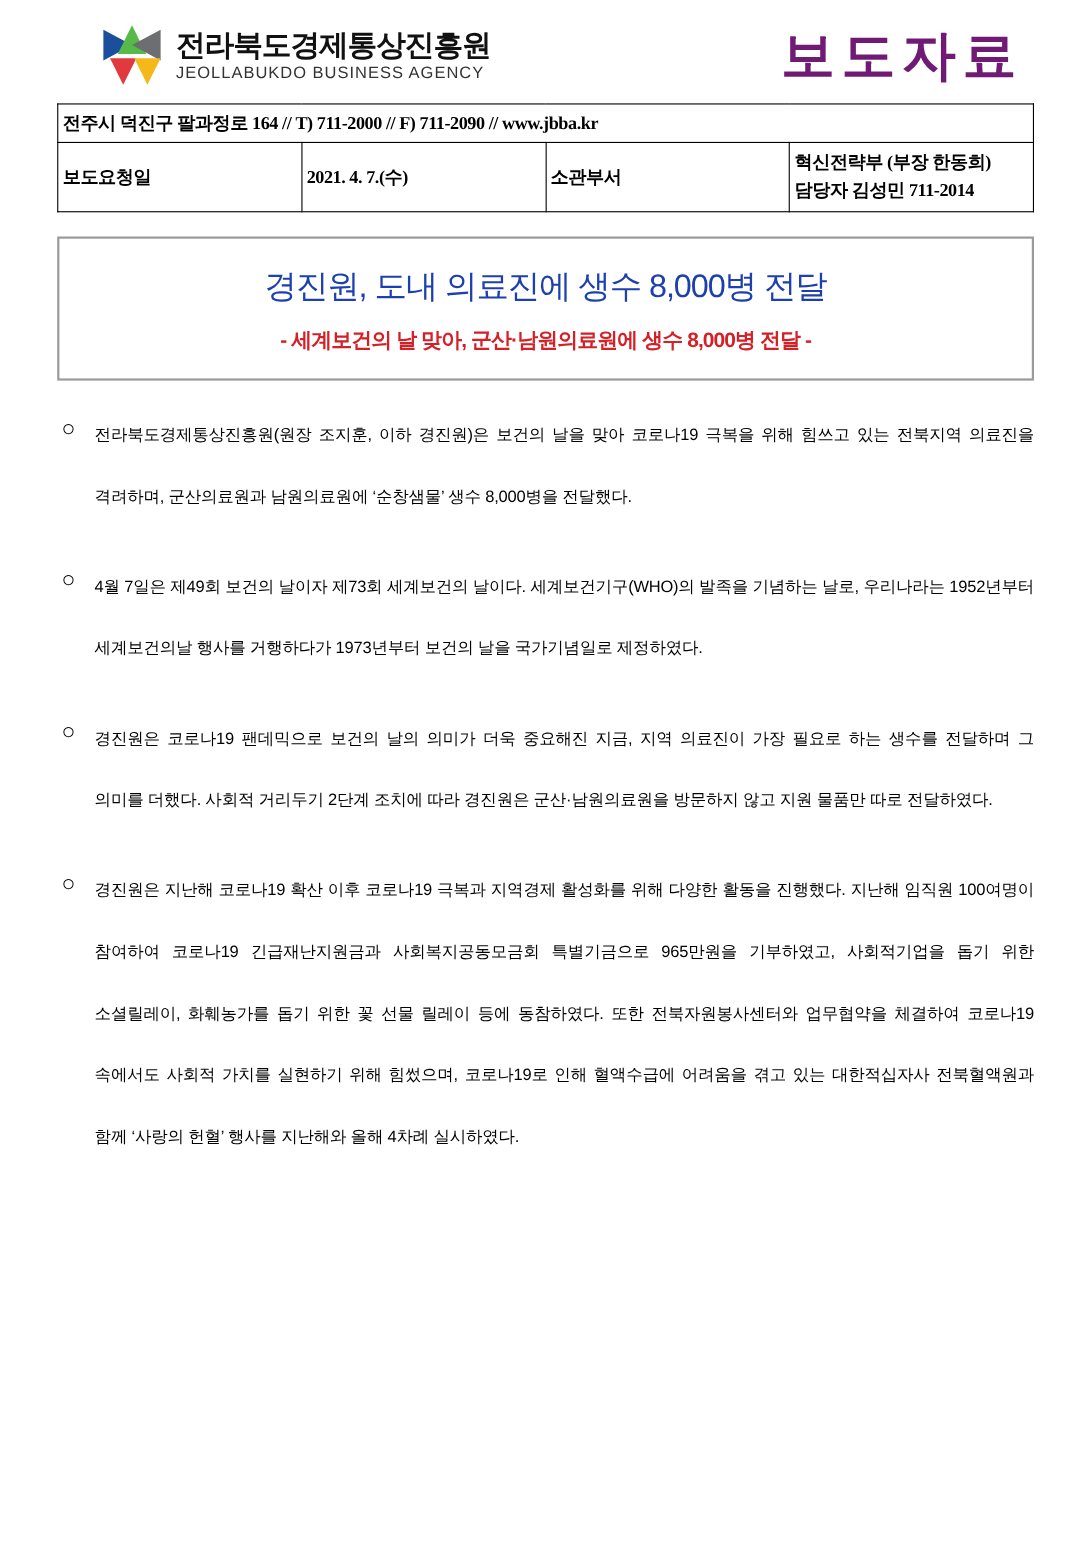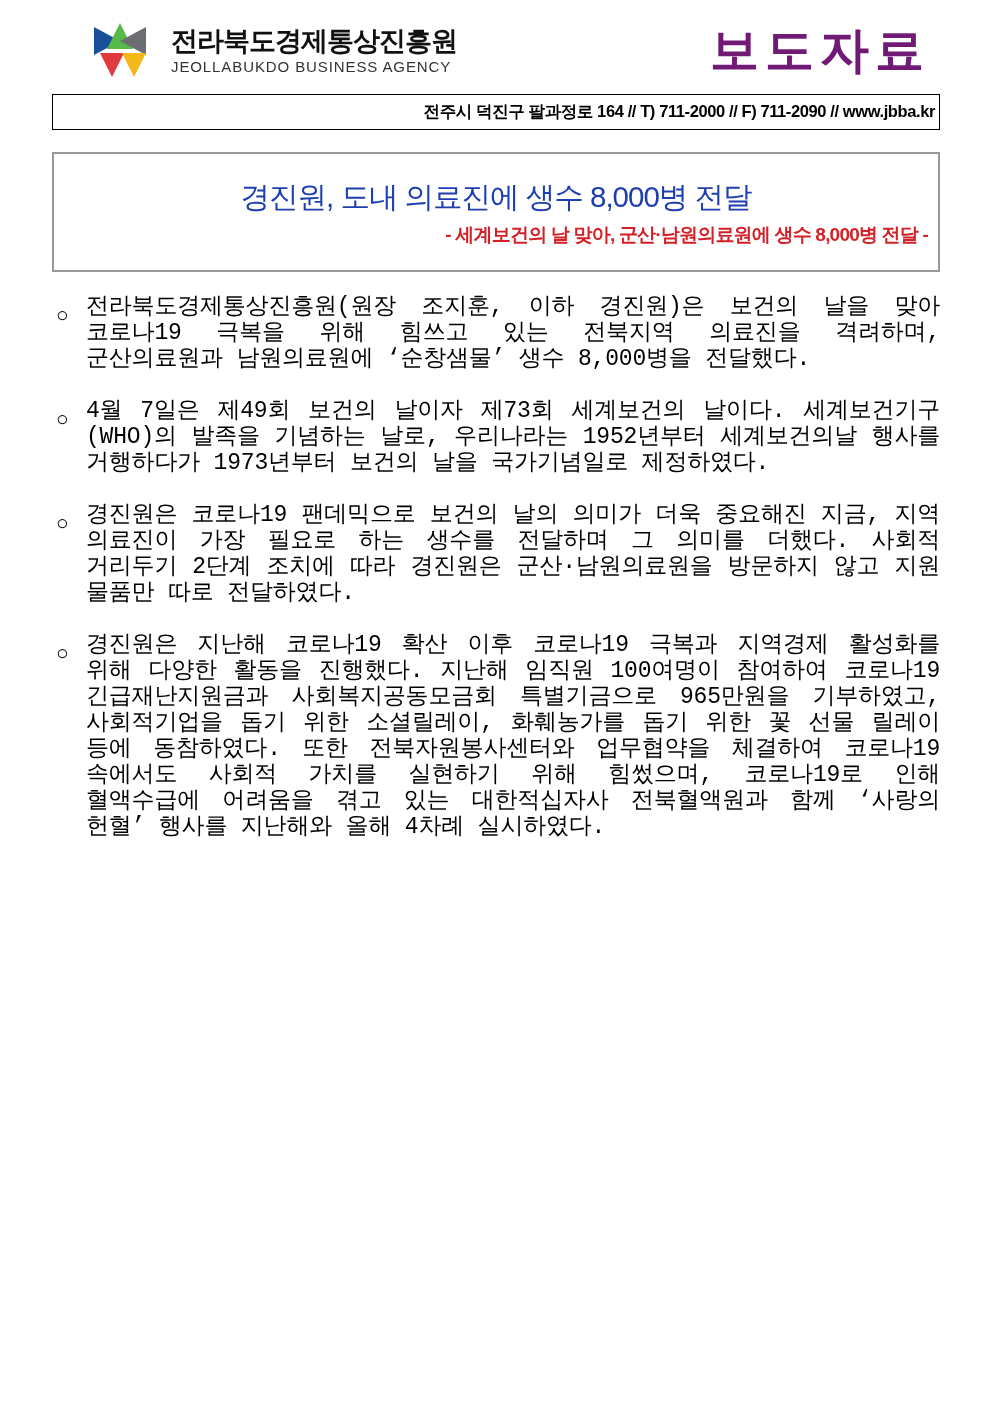--- a/index.html
+++ b/index.html
@@ -27,21 +27,21 @@
     display: flex;
     align-items: center;
     justify-content: space-between;
     height: 86px;
     padding: 0 10px 0 42px;
     box-sizing: border-box;
   }
   .brand {
     display: flex;
     align-items: center;
-    gap: 21px;
+    gap: 10px;
   }
   .logo-mark {
     width: 56px;
     height: 56px;
     position: relative;
     flex: 0 0 auto;
   }
   .logo-mark .sq {
     position: absolute;
     width: 0;
@@ -104,22 +104,22 @@
 
   
   table.info {
     width: 100%;
     border-collapse: collapse;
     table-layout: fixed;
   }
   table.info td {
     border: 1px solid #000000;
     padding: 6px 4px;
-    text-align: right;
-    font-family: Liberation Sans, sans-serif;
+    text-align: left;
+    font-family: Liberation Serif, serif;
     font-size: 16.5px;
     font-weight: bold;
     letter-spacing: -0.4px;
   }
   td.addr {
     padding: 9px 4px;
     font-size: 17px;
   }
   td.label {
     width: 118px;
@@ -151,22 +151,21 @@
     font-size: 29.5px;
     color: #1d3faf;
     letter-spacing: -1px;
   }
   .title-sub {
     font-family: "Liberation Sans", sans-serif;
     font-weight: bold;
     font-size: 19px;
     color: #d42027;
     letter-spacing: -0.8px;
-    margin-top: 4px;
-    text-align: right;
+    margin-top: 15px;
   }
 
   
   .body {
     margin-top: 22px;
   }
   .para {
     display: flex;
     align-items: flex-start;
     margin-bottom: 26px;
@@ -176,23 +175,23 @@
     width: 34px;
     font-size: 21px;
     line-height: 42px;
     color: #000000;
     text-align: left;
     padding-left: 4px;
     box-sizing: border-box;
   }
   .ptext {
     flex: 1 1 auto;
-    font-family: Liberation Mono, monospace;
-    font-size: 23px;
-    line-height: 26px;
+    font-family: Liberation Sans, sans-serif;
+    font-size: 15px;
+    line-height: 56px;
     text-align: justify;
     text-justify: inter-word;
     letter-spacing: -0.2px;
     word-break: keep-all;
   }
 </style>
 </head>
 <body>
 
 <div class="page">
@@ -212,20 +211,29 @@
       </div>
     </div>
     <div class="doc-type">보도자료</div>
   </div>
 
   <table class="info">
     <tbody>
         <tr>
       <td class="addr" colspan="4">전주시 덕진구 팔과정로 164 // T) 711-2000 // F) 711-2090 //  www.jbba.kr</td>
     </tr>
+    <tr>
+      <td class="label">보도요청일</td>
+      <td class="date">2021. 4. 7.(수)</td>
+      <td class="dept-label">소관부서</td>
+      <td class="dept-body">
+        <div>혁신전략부 (부장 한동희)</div>
+        <div>담당자 김성민   711-2014</div>
+      </td>
+    </tr>
   </tbody>
     </table>
 
   <div class="title-box">
     <div class="title-main">경진원, 도내 의료진에 생수 8,000병 전달</div>
     <div class="title-sub">- 세계보건의 날 맞아, 군산·남원의료원에 생수 8,000병 전달 -</div>
   </div>
 
   <div class="body">
     <div class="para">

